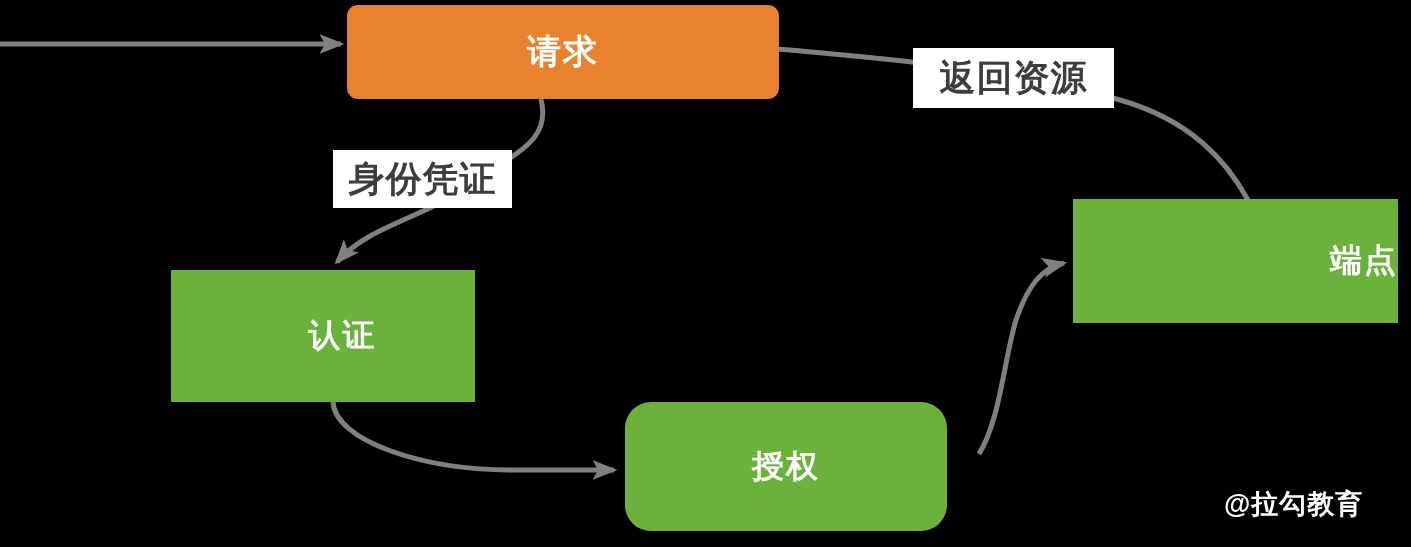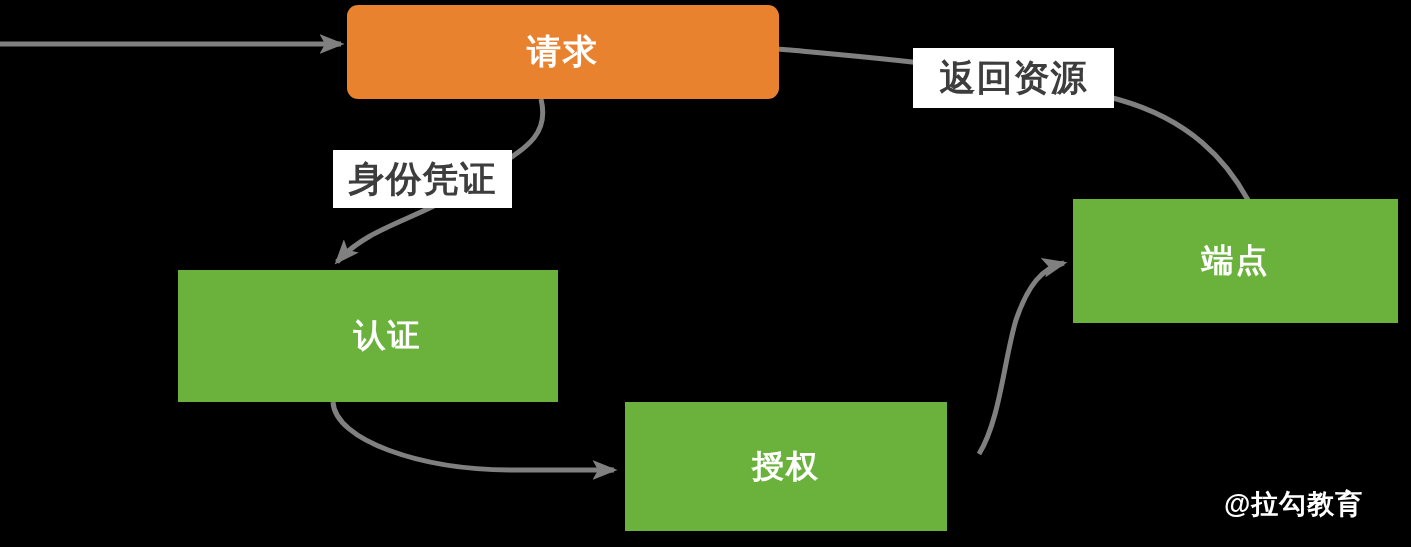--- a/index.html
+++ b/index.html
@@ -99,29 +99,29 @@
 
     <g>
       <path d="M1248,200 C1226,160 1190,120 1120,100 C1020,70 900,60 790,50 L746,47" fill="none" stroke="#808080" stroke-width="5" marker-end="url(#arrowhead)"></path>
     </g>
   </svg>
 
   <div class="node node-orange" style="left:347px; top:5px; width:432px; height:94px;">
     <span>请求</span>
   </div>
 
-  <div class="node node-green" style="left:178px; top:270px; width:380px; height:132px;padding-left:39px;">
+  <div class="node node-green" style="left:171px; top:270px; width:304px; height:132px;padding-left:39px;">
     <span>认证</span>
   </div>
 
-  <div class="node node-green" style="left:625px; top:402px; width:322px; height:129px;">
+  <div class="node node-green" style="left:625px; top:402px; width:322px; height:129px;border-radius:26px;">
     <span>授权</span>
   </div>
 
-  <div class="node node-green" style="left:1073px; top:199px; width:325px; height:124px;">
+  <div class="node node-green" style="left:1073px; top:199px; width:325px; height:124px;justify-content:flex-end;">
     <span>端点</span>
   </div>
 
 
   <div class="edge-label label-cjk" style="left:333px; top:150px; width:179px; height:58px;">
     <span>身份凭证</span>
   </div>
 
   <div class="edge-label label-cjk" style="left:913px; top:48px; width:201px; height:60px;">
     <span>返回资源</span>

